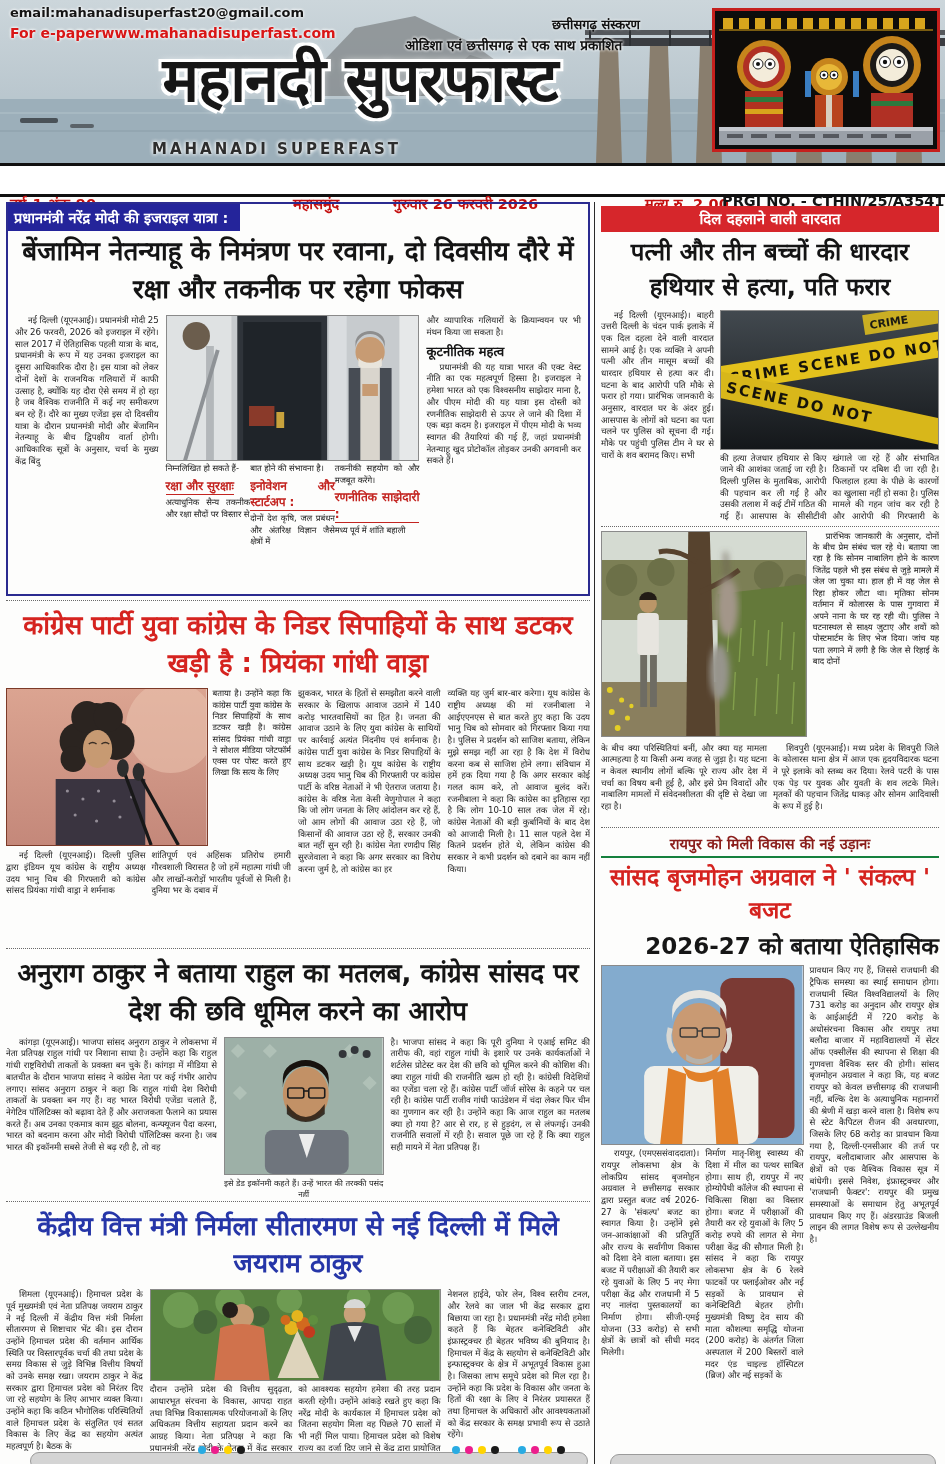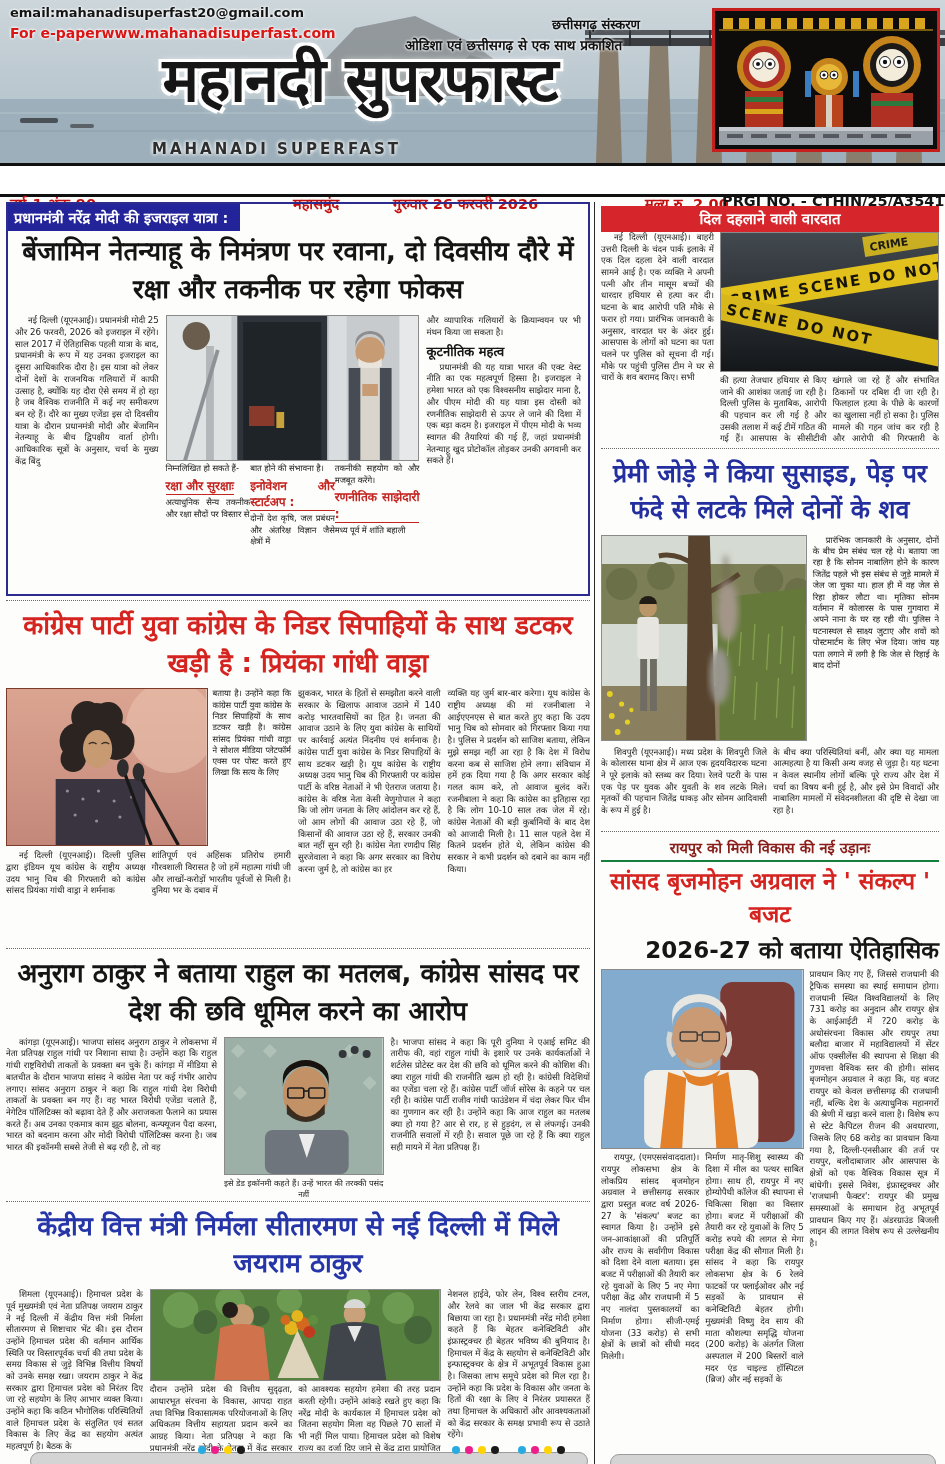--- a/index.html
+++ b/index.html
@@ -445,20 +445,21 @@
         </div>
         <div class="c j-d">नेशनल हाईवे, फोर लेन, विश्व स्तरीय टनल, और रेलवे का जाल भी केंद्र सरकार द्वारा बिछाया जा रहा है। प्रधानमंत्री नरेंद्र मोदी हमेशा कहते हैं कि बेहतर कनेक्टिविटी और इंफ्रास्ट्रक्चर ही बेहतर भविष्य की बुनियाद है। हिमाचल में केंद्र के सहयोग से कनेक्टिविटी और इन्फास्ट्रक्चर के क्षेत्र में अभूतपूर्व विकास हुआ है। जिसका लाभ समूचे प्रदेश को मिल रहा है। उन्होंने कहा कि प्रदेश के विकास और जनता के हितों की रक्षा के लिए वे निरंतर प्रयासरत हैं तथा हिमाचल के अधिकारों और आवश्यकताओं को केंद्र सरकार के समक्ष प्रभावी रूप से उठाते रहेंगे।</div>
       </div>
     </div>
   </div>
 
   <div class="rcol">
 
     <div class="a-mur">
       <div class="kick">दिल दहलाने वाली वारदात</div>
+      <h1>पत्नी और तीन बच्चों की धारदार हथियार से हत्या, पति फरार</h1>
       <div class="mu-body">
         <div class="c ind mu-c1">नई दिल्ली (यूएनआई)। बाहरी उत्तरी दिल्ली के चंदन पार्क इलाके में एक दिल दहला देने वाली वारदात सामने आई है। एक व्यक्ति ने अपनी पत्नी और तीन मासूम बच्चों की धारदार हथियार से हत्या कर दी। घटना के बाद आरोपी पति मौके से फरार हो गया। प्रारंभिक जानकारी के अनुसार, वारदात घर के अंदर हुई। आसपास के लोगों को घटना का पता चलने पर पुलिस को सूचना दी गई। मौके पर पहुंची पुलिस टीम ने घर से चारों के शव बरामद किए। सभी</div>
         <div class="mu-right">
           <div class="imgbox mu-img">
             <svg width="100%" height="138" viewBox="0 0 218 138" preserveAspectRatio="none">
               <defs>
                 <linearGradient id="cg" x1="0" y1="0" x2="0" y2="1">
                   <stop offset="0" stop-color="#42494f"></stop>
                     <stop offset="1" stop-color="#14171a"></stop>
                 </linearGradient>
@@ -483,21 +484,20 @@
             <div class="c">की हत्या तेजधार हथियार से किए जाने की आशंका जताई जा रही है। दिल्ली पुलिस के मुताबिक, आरोपी की पहचान कर ली गई है और उसकी तलाश में कई टीमें गठित की गई हैं। आसपास के सीसीटीवी फुटेज</div>
             <div class="c">खंगाले जा रहे हैं और संभावित ठिकानों पर दबिश दी जा रही है। फिलहाल हत्या के पीछे के कारणों का खुलासा नहीं हो सका है। पुलिस मामले की गहन जांच कर रही है और आरोपी की गिरफ्तारी के प्रयास जारी हैं।</div>
           </div>
         </div>
       </div>
     </div>
 
     <div class="sep"></div>
 
     <div class="a-sui">
-      <h1>प्रेमी जोड़े ने किया सुसाइड, पेड़ पर फंदे से लटके मिले दोनों के शव</h1>
       <div class="su-body">
         <div class="imgbox su-img">
           <svg width="100%" height="204" viewBox="0 0 208 204" preserveAspectRatio="none">
             <defs>
                 <filter id="bl">
                   <feGaussianBlur stdDeviation="3.2"></feGaussianBlur>
                 </filter>
               </defs>
             <rect width="208" height="204" fill="#d5dbd2"></rect>
             <rect y="28" width="208" height="60" fill="#7c7f55"></rect>
@@ -539,22 +539,22 @@
                 <circle cx="10" cy="180" r="3"></circle>
               <circle cx="26" cy="186" r="2.6"></circle>
                 <circle cx="16" cy="196" r="3"></circle>
                 <circle cx="30" cy="174" r="2.2"></circle>
             </g>
           </svg>
         </div>
         <div class="c ind su-side">प्रारंभिक जानकारी के अनुसार, दोनों के बीच प्रेम संबंध चल रहे थे। बताया जा रहा है कि सोनम नाबालिग होने के कारण जितेंद्र पहले भी इस संबंध से जुड़े मामले में जेल जा चुका था। हाल ही में वह जेल से रिहा होकर लौटा था। मृतिका सोनम वर्तमान में कोलारस के पास गुगवारा में अपने नाना के घर रह रही थी। पुलिस ने घटनास्थल से साक्ष्य जुटाए और शवों को पोस्टमार्टम के लिए भेज दिया। जांच यह पता लगाने में लगी है कि जेल से रिहाई के बाद दोनों</div>
       </div>
       <div class="su-row">
+        <div class="c">के बीच क्या परिस्थितियां बनीं, और क्या यह मामला आत्महत्या है या किसी अन्य वजह से जुड़ा है। यह घटना न केवल स्थानीय लोगों बल्कि पूरे राज्य और देश में चर्चा का विषय बनी हुई है, और इसे प्रेम विवादों और नाबालिग मामलों में संवेदनशीलता की दृष्टि से देखा जा रहा है।</div>
         <div class="c ind">शिवपुरी (यूएनआई)। मध्य प्रदेश के शिवपुरी जिले के कोलारस थाना क्षेत्र में आज एक हृदयविदारक घटना ने पूरे इलाके को स्तब्ध कर दिया। रेलवे पटरी के पास एक पेड़ पर युवक और युवती के शव लटके मिले। मृतकों की पहचान जितेंद्र धाकड़ और सोनम आदिवासी के रूप में हुई है।</div>
-        <div class="c">के बीच क्या परिस्थितियां बनीं, और क्या यह मामला आत्महत्या है या किसी अन्य वजह से जुड़ा है। यह घटना न केवल स्थानीय लोगों बल्कि पूरे राज्य और देश में चर्चा का विषय बनी हुई है, और इसे प्रेम विवादों और नाबालिग मामलों में संवेदनशीलता की दृष्टि से देखा जा रहा है।</div>
       </div>
     </div>
 
     <div class="sep"></div>
 
     <div class="a-rai">
       <div class="kick">रायपुर को मिली विकास की नई उड़ानः</div>
       <h1>सांसद बृजमोहन अग्रवाल ने ' संकल्प ' बजट</h1>
       <h2>2026-27 को बताया ऐतिहासिक</h2>
       <div class="ra-body">

